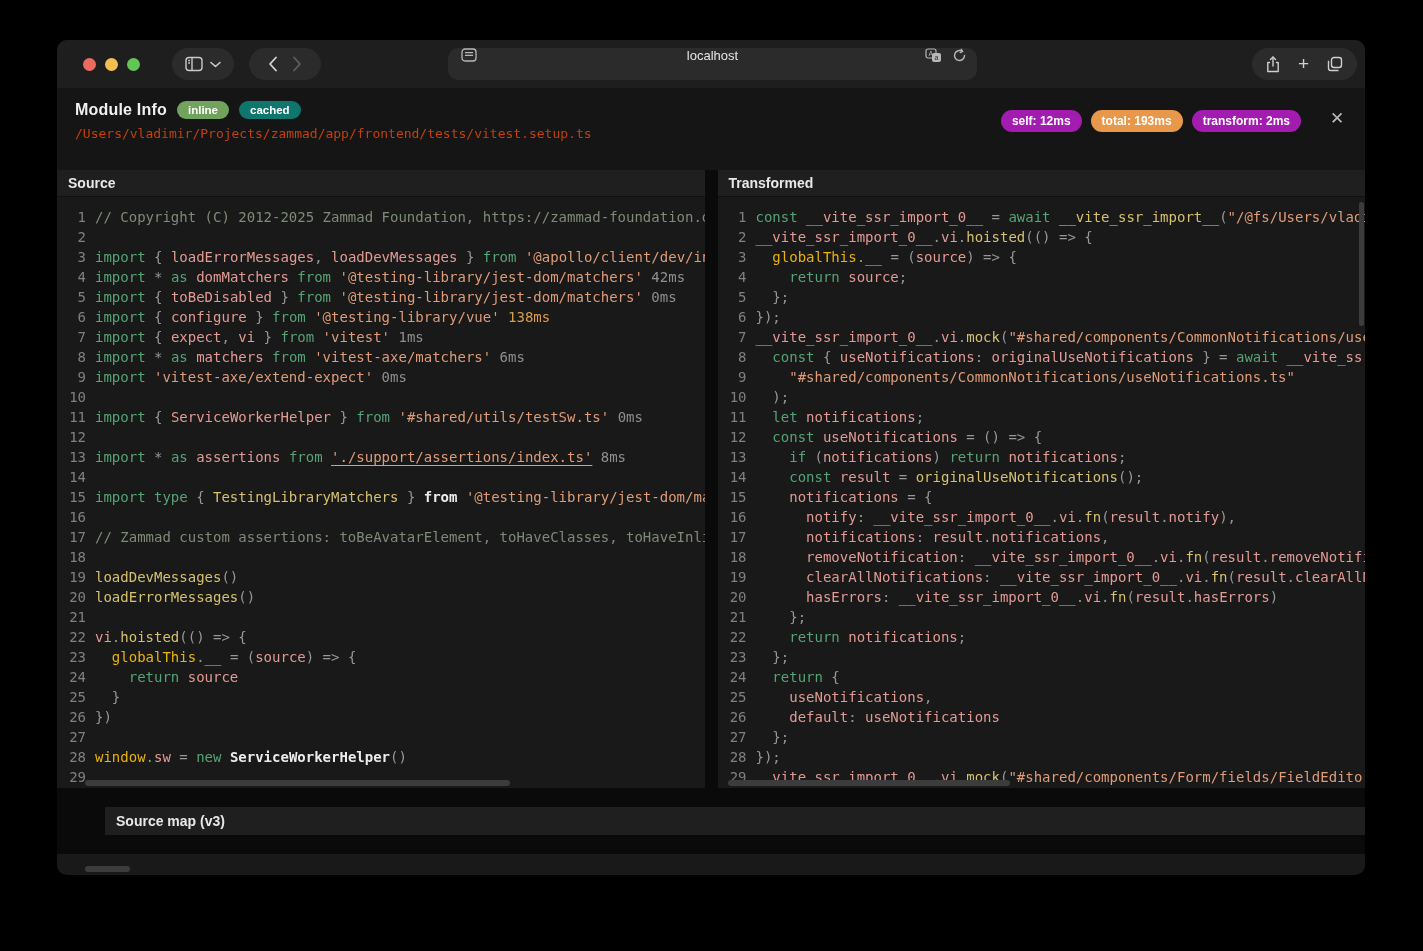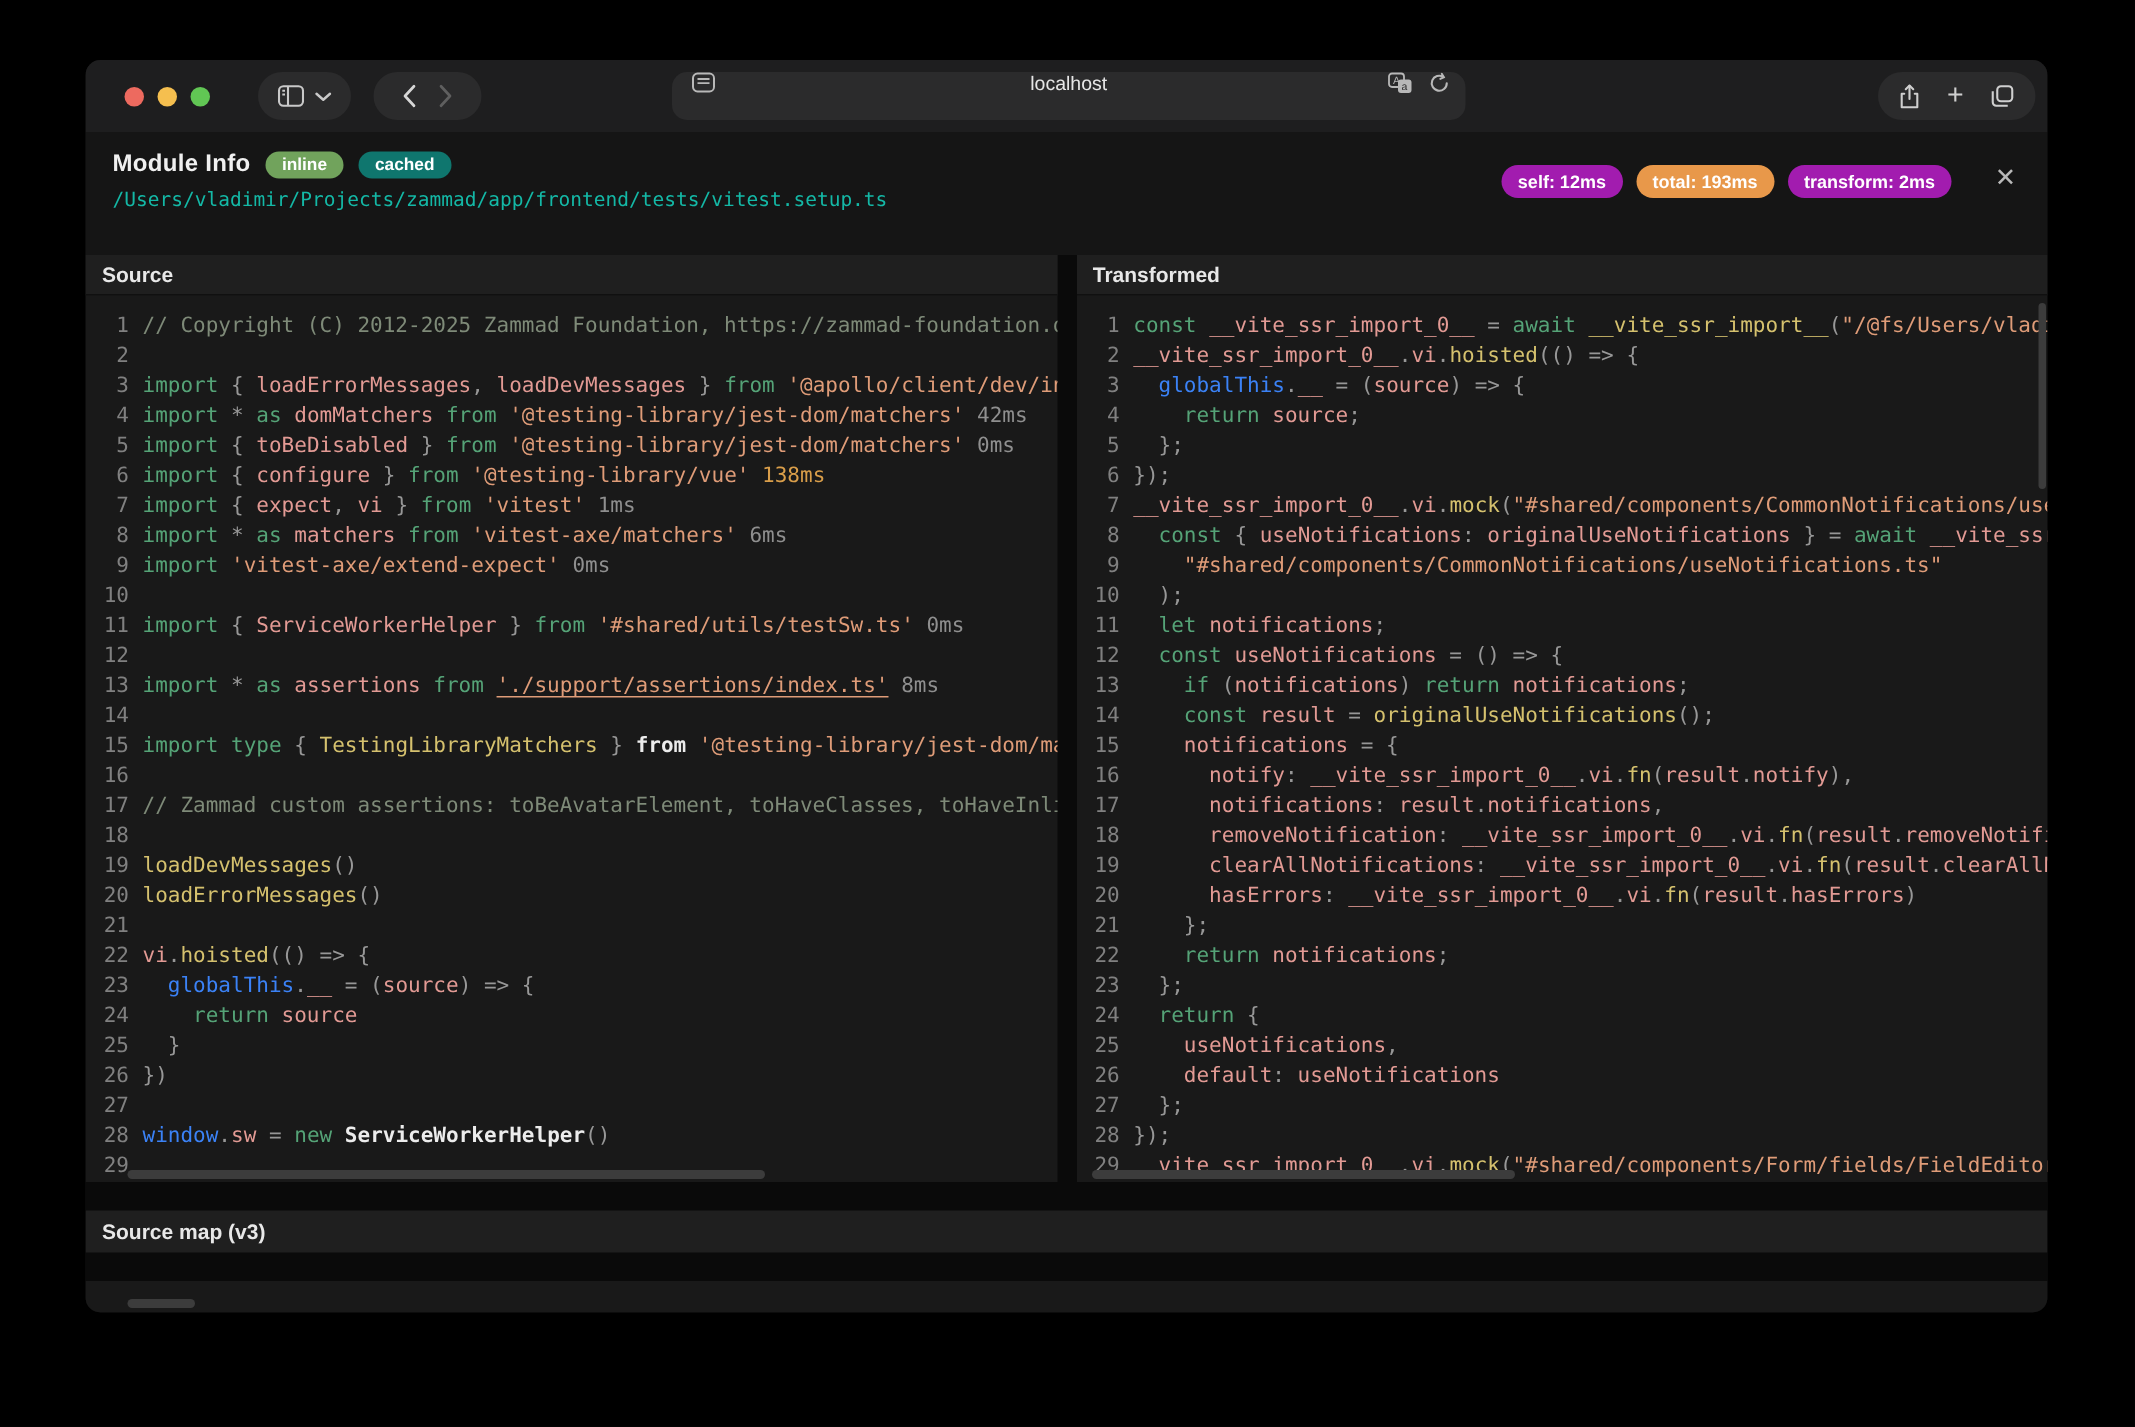--- a/index.html
+++ b/index.html
@@ -24,21 +24,21 @@
   .icon { display:inline-flex; align-items:center; justify-content:center; }
   .plus-glyph { color:#cfcfcf; font-size:19px; font-weight:400; line-height:1; margin-top:-2px; }
 
   
   .mod-header { position:relative; height:82px; background:#151515; padding:13px 24px 0 18px; }
   .mod-title-row { display:flex; align-items:center; gap:10px; }
   .mod-title { color:#f0f0f0; font-size:16px; font-weight:bold; letter-spacing:.2px; }
   .badge { color:#fff; font-size:11.5px; font-weight:bold; padding:3px 11px; border-radius:10px; }
   .badge-green { background:#71a35c; }
   .badge-indigo { background:#0f766e; }
-  .mod-path { margin-top:7px; color:#14b8a6; font-size:13px; font-family:"DejaVu Sans Mono", monospace; }
+  .mod-path { margin-top:7px; color:#c2410c; font-size:13px; font-family:"DejaVu Sans Mono", monospace; }
   .mod-stats { position:absolute; right:64px; top:22px; display:flex; gap:9px; }
   .stat { color:#fff; font-size:12px; font-weight:bold; padding:4px 11px; border-radius:11px; }
   .stat-gray { background:#a21caf;text-align:right; }
   .stat-orange { background:#e8984a; }
   .mod-close { position:absolute; right:16px; top:18px; color:#b9b9b9; font-size:17px; cursor:pointer;
                width:24px; height:24px; display:flex; align-items:center; justify-content:center; }
 
   
   .main { position:absolute; top:130px; left:0; right:0; bottom:0; background:#0a0a0a;
           display:flex; flex-direction:column; row-gap:19px; }
@@ -47,30 +47,30 @@
   .panel-header { height:27px; background:#1f1f1f; border-bottom:1px solid #101010;
                   display:flex; align-items:center; padding-left:11px;
                   color:#e8e8e8; font-size:14px; font-weight:bold; }
   .code { flex:1; overflow:hidden; padding-top:10px; position:relative;
           font-family:"DejaVu Sans Mono", monospace; font-size:14px; }
   .code-line { height:20px; white-space:pre; line-height:20px; padding-left:3px; }
   .ln { display:inline-block; width:26px; text-align:right; margin-right:9px; color:#808080; }
   .lc {}
   .tk-k { color:#55a377; } .tk-i { color:#e29a94; } .tk-f { color:#d5c16e; }
   .tk-s { color:#df9c78; } .tk-p { color:#979797; } .tk-c { color:#7e8a78; }
-  .tk-t { color:#8f8f8f; } .tk-to { color:#d99e4a; } .tk-g { color:#3b82f6; }
+  .tk-t { color:#8f8f8f; } .tk-to { color:#d99e4a; } .tk-g { color:#eab308; }
   .tk-b { color:#ececec; font-weight:bold; }
   .tk-l { color:#df9c78; text-decoration:underline; text-underline-offset:3px; }
 
   .hscroll { position:absolute; bottom:2px; height:6px; border-radius:3px; background:#3c3c3c; }
   .vscroll { position:absolute; width:5px; border-radius:3px; background:#3c3c3c; }
 
   
   .map-header { height:28px; background:#1f1f1f; display:flex; align-items:center; padding-left:11px;
-                color:#e8e8e8; font-size:14px; font-weight:bold; }
+                color:#e8e8e8; font-size:14px; font-weight:bold;margin-left:48px; }
   .map-body { flex:1; background:#191919; padding-top:7px; overflow:hidden; position:relative;
               font-family:"DejaVu Sans Mono", monospace; font-size:13px; white-space:pre; }
   .map-line { padding-left:3px; color:#8c8c8c; }
 
   svg { display:block; }
 </style>
 </head>
 <body>
 
 <div class="window">

